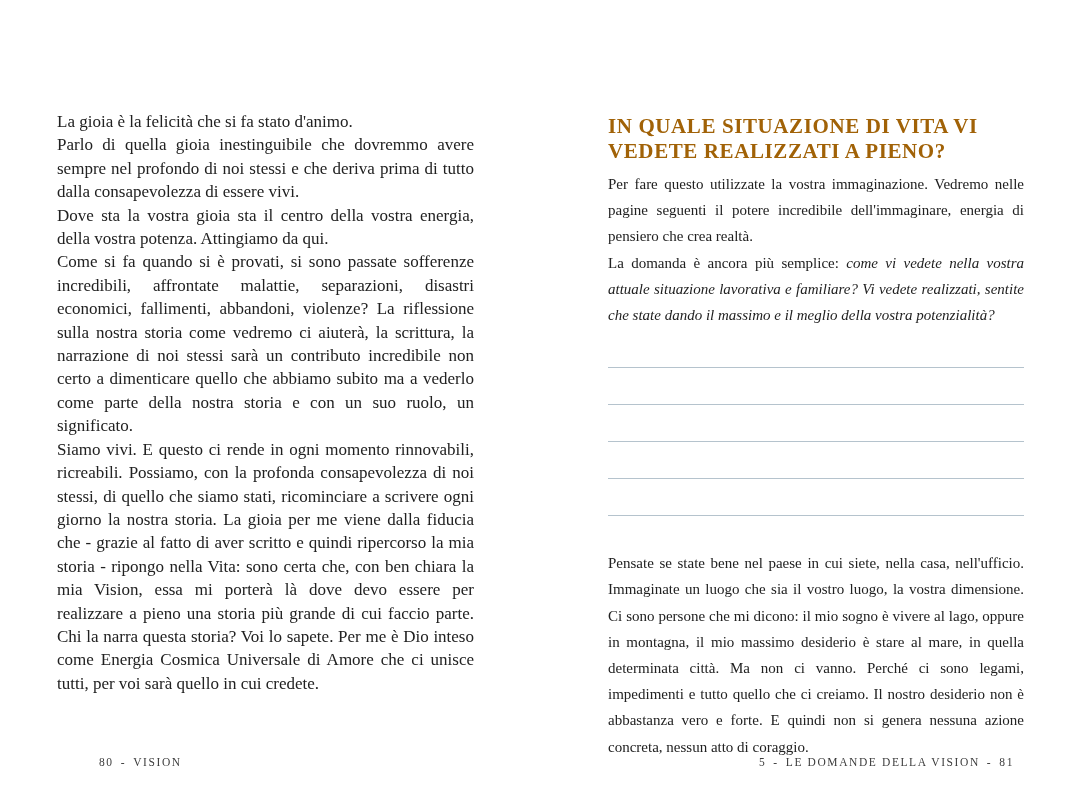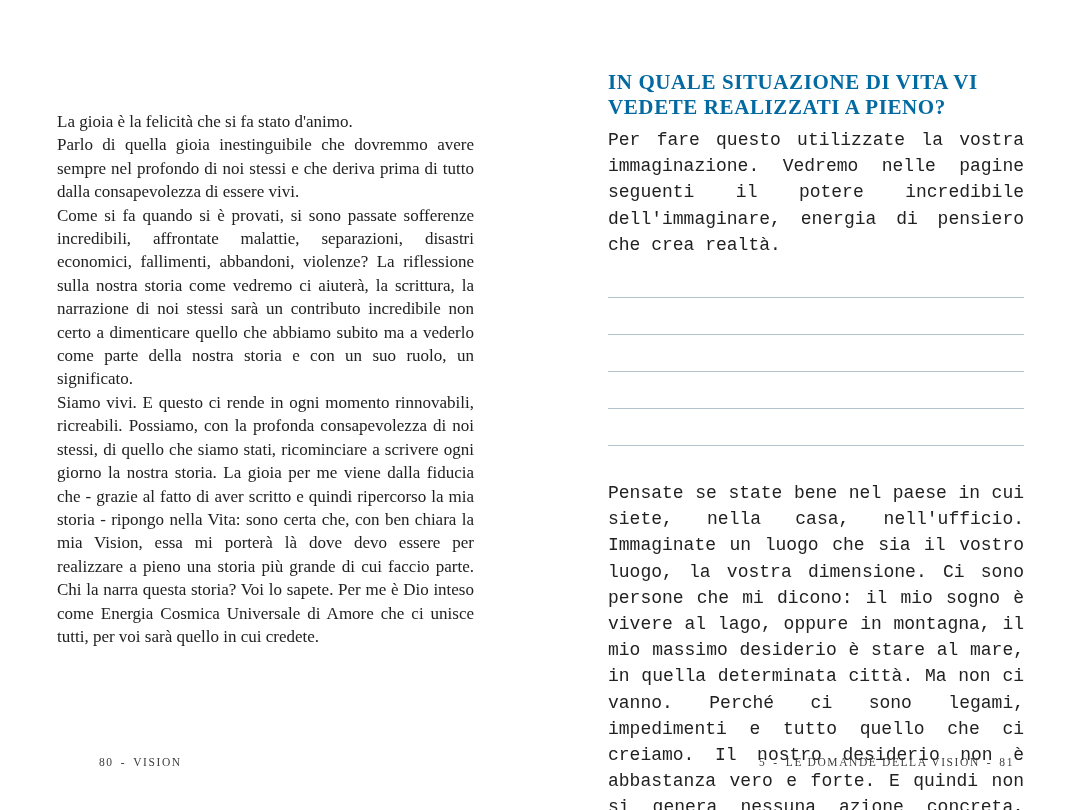--- a/index.html
+++ b/index.html
@@ -28,30 +28,30 @@
   
   .right-col {
     position: absolute;
     left: 608px; top: 70px; width: 416px;
   }
   .chapter-heading {
     font-size: 21px;
     line-height: 25px;
     font-weight: bold;
     letter-spacing: 0.6px;
-    color: #0369a1;
+    color: #a16207;
     text-transform: uppercase;
     margin-bottom: 7px;
+    margin-top: 44px;
   }
   .right-col p.body {
-    font-size: 18px;
+    font-size: 15px;
     line-height: 26.2px;
     text-align: justify;
     color: #212121;
-    font-family: Liberation Mono, monospace;
   }
   .italic-run { font-style: italic; }
 
   .writing-lines { margin-top: 3px; }
   .writing-line {
     height: 37px;
     border-bottom: 1.5px solid #b5c3cd;
   }
   .after-lines { margin-top: 34px; }
 
@@ -70,29 +70,31 @@
   .footer .sep { padding: 0 7px; }
 </style>
 </head>
 <body>
 
 <div class="spread">
 
   <div class="left-col">
     <p>La gioia è la felicità che si fa stato d'animo.</p>
     <p>Parlo di quella gioia inestinguibile che dovremmo avere sempre nel profondo di noi stessi e che deriva prima di tutto dalla consapevolezza di essere vivi.</p>
+    <p>Dove sta la vostra gioia sta il centro della vostra energia, della vostra potenza. Attingiamo da qui.</p>
     <p>Come si fa quando si è provati, si sono passate sofferenze incredibili, affrontate malattie, separazioni, disastri economici, fallimenti, abbandoni, violenze? La riflessione sulla nostra storia come vedremo ci aiuterà, la scrittura, la narrazione di noi stessi sarà un contributo incredibile non certo a dimenticare quello che abbiamo subito ma a vederlo come parte della nostra storia e con un suo ruolo, un significato.</p>
     <p>Siamo vivi. E questo ci rende in ogni momento rinnovabili, ricreabili. Possiamo, con la profonda consapevolezza di noi stessi, di quello che siamo stati, ricominciare a scrivere ogni giorno la nostra storia. La gioia per me viene dalla fiducia che - grazie al fatto di aver scritto e quindi ripercorso la mia storia - ripongo nella Vita: sono certa che, con ben chiara la mia Vision, essa mi porterà là dove devo essere per realizzare a pieno una storia più grande di cui faccio parte. Chi la narra questa storia? Voi lo sapete. Per me è Dio inteso come Energia Cosmica Universale di Amore che ci unisce tutti, per voi sarà quello in cui credete.</p>
   </div>
 
   <div class="right-col">
     <h1 class="chapter-heading">IN QUALE SITUAZIONE DI VITA VI VEDETE REALIZZATI A PIENO?</h1>
 
     <p class="body">Per fare questo utilizzate la vostra immaginazione. Vedremo nelle pagine seguenti il potere incredibile dell'immaginare, energia di pensiero che crea realtà.</p>
 
+    <p class="body"><span>La domanda è ancora più semplice: </span><span class="italic-run">come vi vedete nella vostra attuale situazione lavorativa e familiare? Vi vedete realizzati, sentite che state dando il massimo e il meglio della vostra potenzialità?</span></p>
 
 
     <div class="writing-lines">
       <div class="writing-line"></div>
       <div class="writing-line"></div>
       <div class="writing-line"></div>
       <div class="writing-line"></div>
       <div class="writing-line"></div>
     </div>
 

